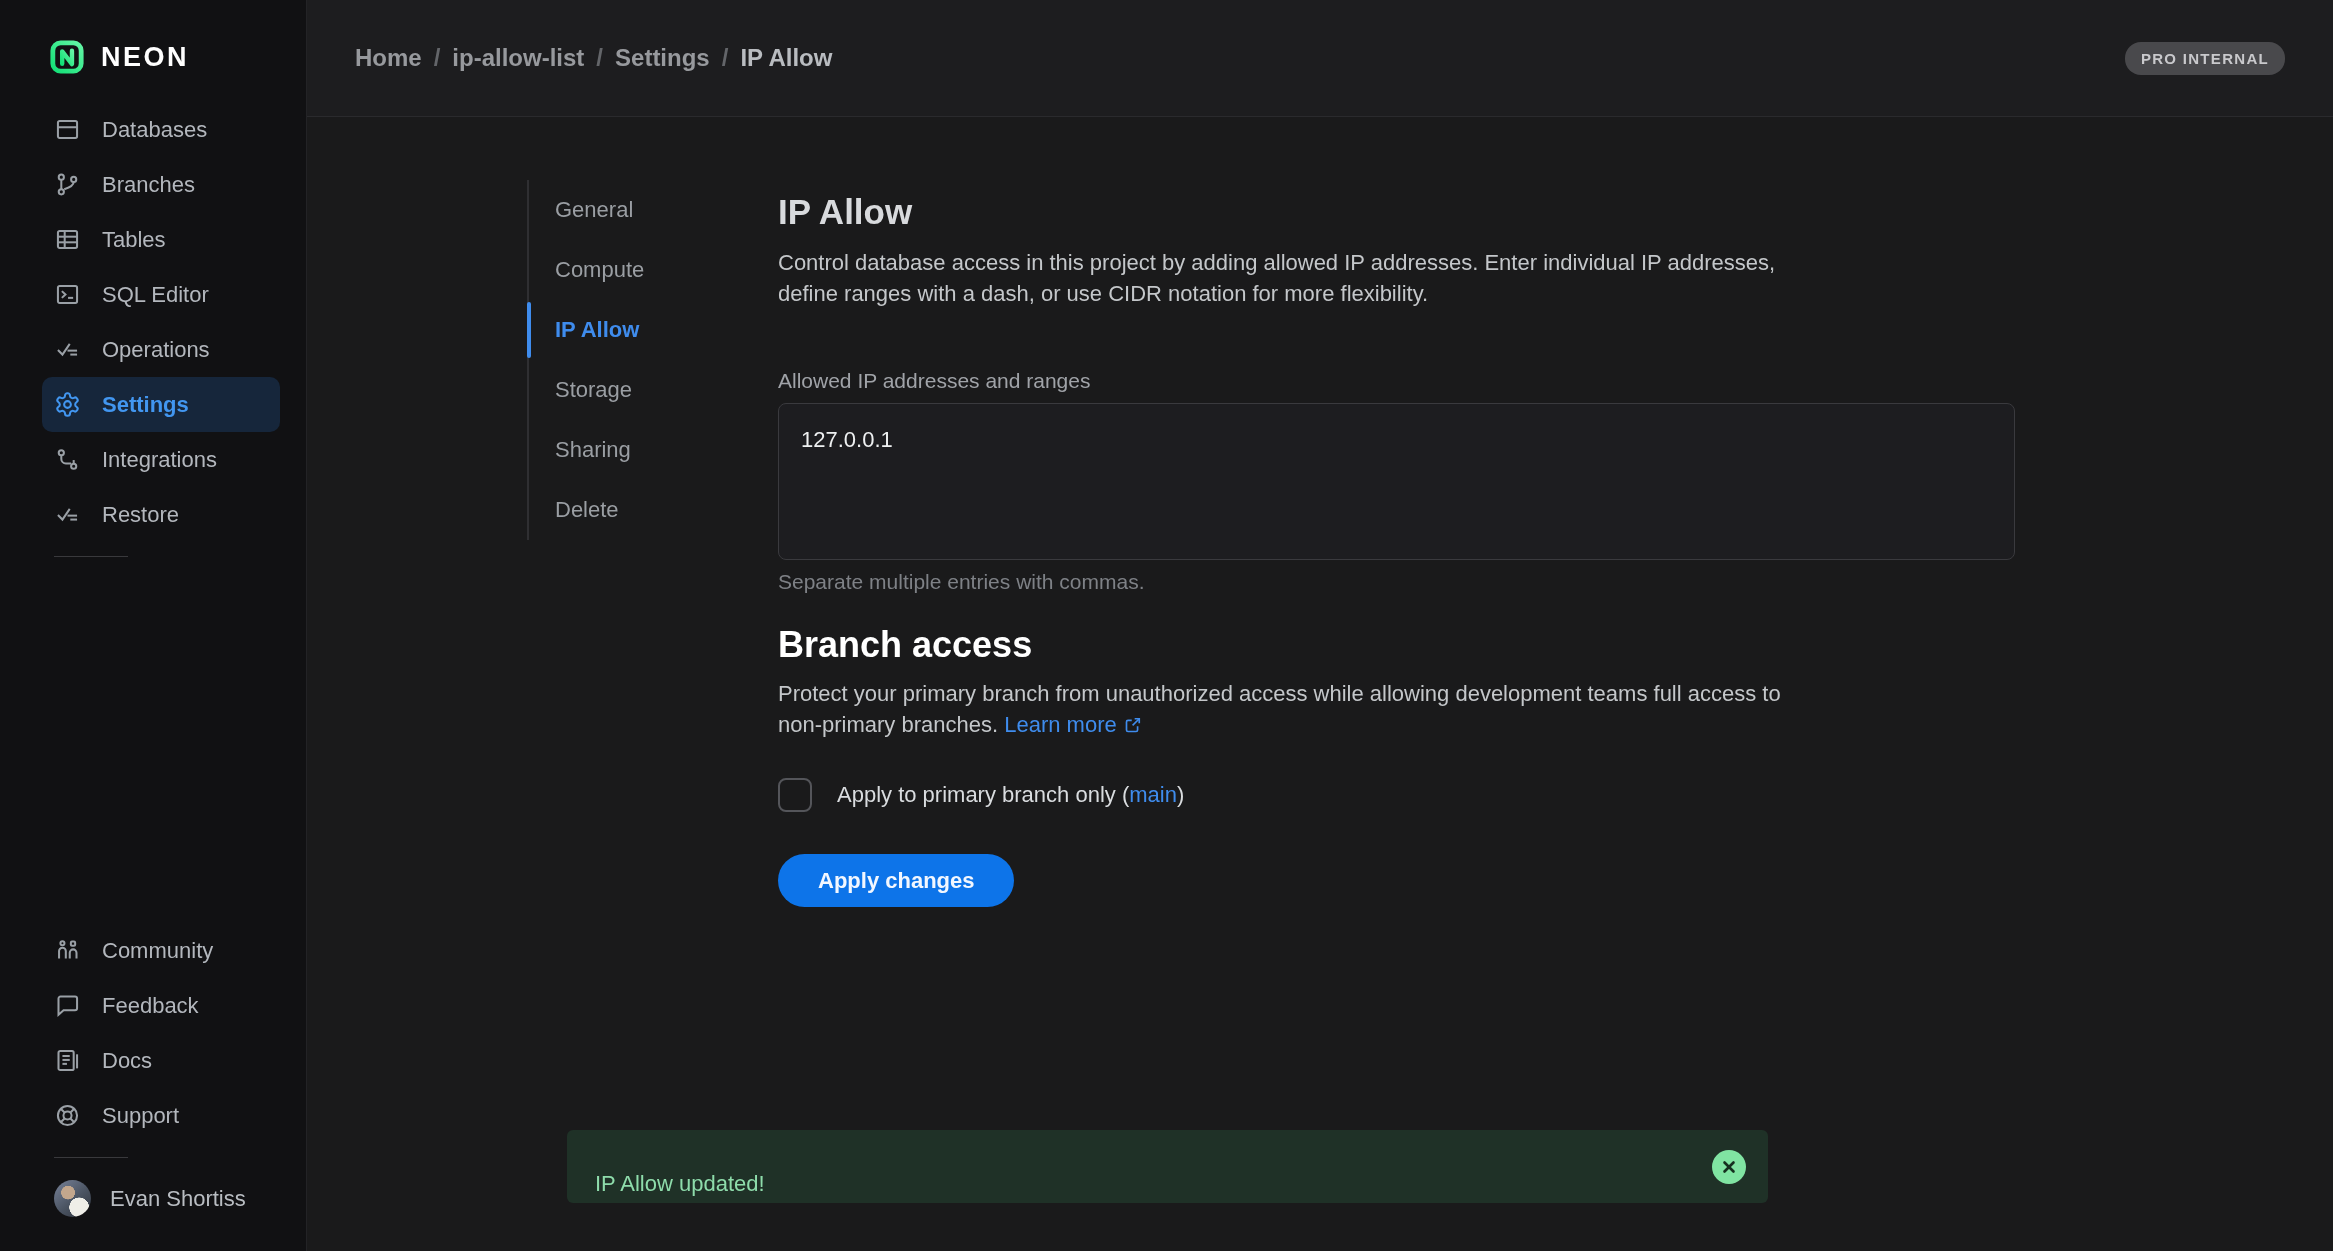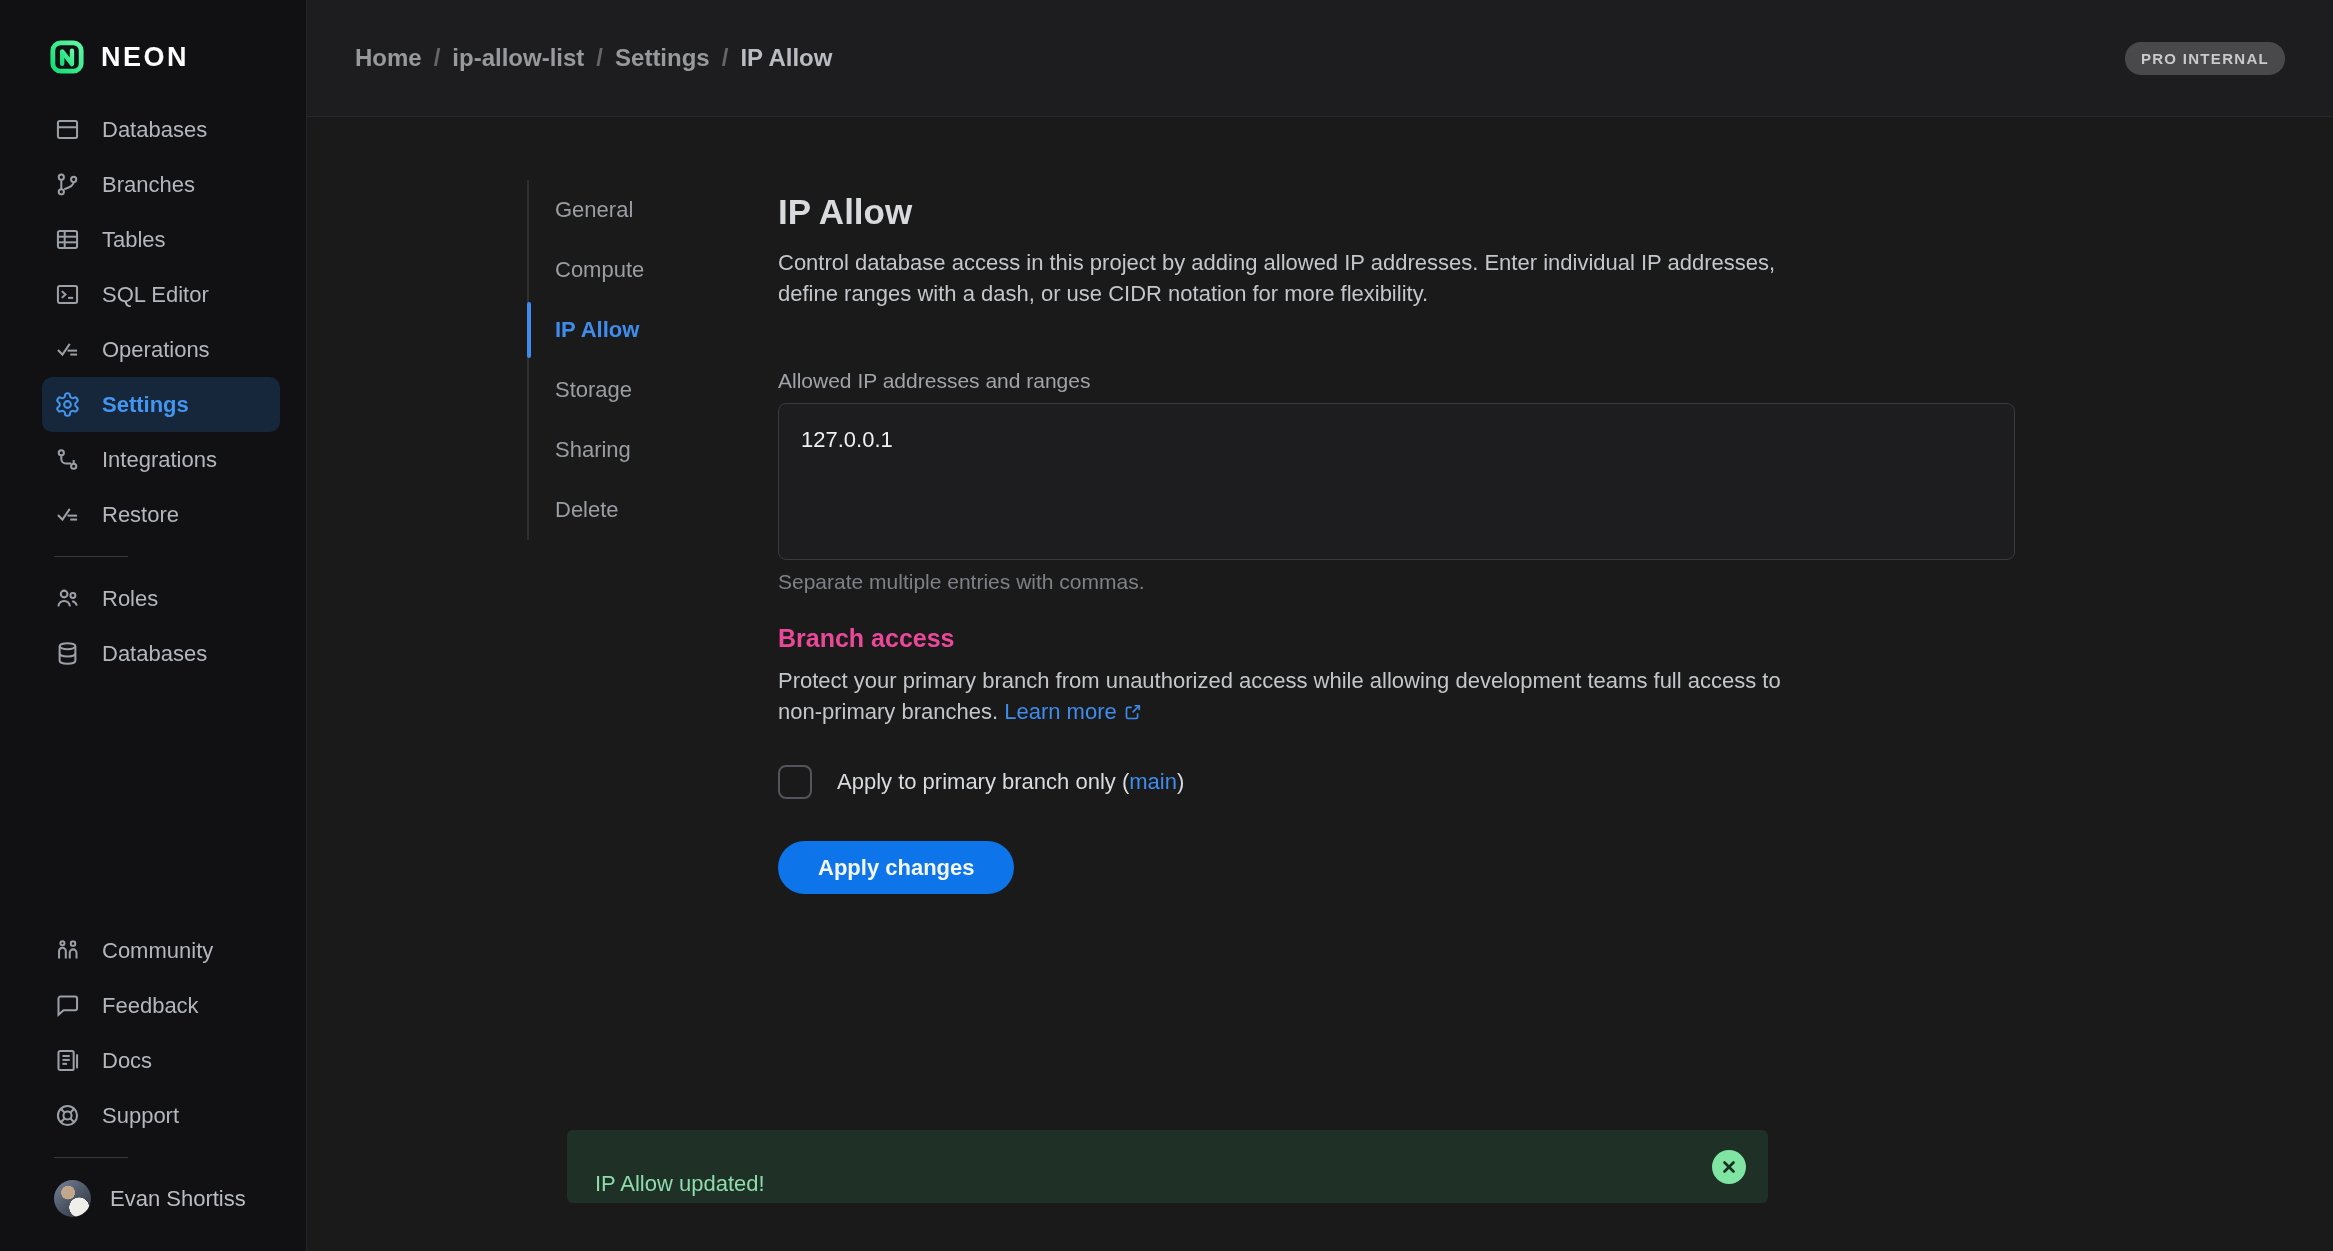--- a/index.html
+++ b/index.html
@@ -58,21 +58,21 @@
   .page-title { margin-top:12px; font-size:35px; font-weight:700; color:#d8dadd; }
   .page-desc { margin-top:15px; font-size:22px; line-height:31px; color:#c4c7ca; }
 
   .field-label { margin-top:60px; font-size:21px; color:#a0a3a8; }
   .ip-textarea { margin-top:10px; display:block; width:1237px; height:157px; resize:none;
                  background:#1d1d20; border:1px solid #3a3a3e; border-radius:8px;
                  color:#eef0f1; font-size:22px; padding:23px 22px;
                  font-family:"Liberation Sans","DejaVu Sans",sans-serif; outline:none; }
   .field-helper { margin-top:10px; font-size:21px; color:#7e8186; }
 
-  .section-title { margin-top:30px; font-size:25px; font-weight:700; color:#ec4899; }
+  .section-title { margin-top:30px; font-size:36px; font-weight:700; color:#ffffff; }
   .section-desc { margin-top:12px; font-size:22px; line-height:31px; color:#c4c7ca; }
   a.link { color:#3f8ced; text-decoration:none; cursor:pointer; }
   .ext-ic { display:inline-block; vertical-align:-3px; margin-left:6px; color:#3f8ced; }
 
   .checkbox-row { margin-top:38px; display:flex; align-items:center; gap:25px; }
   .checkbox { width:34px; height:34px; border:2px solid #54555a; border-radius:8px;
               background:transparent; cursor:pointer; flex:0 0 34px; }
   .checkbox-label { font-size:22px; color:#d9dcdf; }
 
   .apply-btn { margin-top:42px; height:53px; padding:0 40px; border:none; border-radius:27px;
@@ -188,43 +188,20 @@
             <line x1="12" y1="13" x2="20.5" y2="13"></line>
             <line x1="14.5" y1="16.5" x2="20.5" y2="16.5"></line>
           </svg>
       </span>
       <span>Restore</span>
     </div>
   </nav>
 
   <hr class="side-divider">
 
-  <nav class="nav">
-    <div class="nav-item">
-      <span class="ic">
-        <svg width="27" height="27" viewBox="0 0 24 24" fill="none" stroke="currentColor" stroke-width="1.8">
-            <circle cx="9" cy="8" r="3"></circle>
-            <path d="M3.8 19c.6-3.1 2.6-4.7 5.2-4.7s4.6 1.6 5.2 4.7"></path>
-            <circle cx="16.8" cy="9.3" r="2.2"></circle>
-            <path d="M16.2 14.4c2.1.3 3.6 1.7 4 4"></path>
-          </svg>
-      </span>
-      <span>Roles</span>
-    </div>
-    <div class="nav-item">
-      <span class="ic">
-        <svg width="27" height="27" viewBox="0 0 24 24" fill="none" stroke="currentColor" stroke-width="1.8">
-            <ellipse cx="12" cy="5.5" rx="7" ry="2.7"></ellipse>
-            <path d="M5 5.5v6.5c0 1.5 3.1 2.7 7 2.7s7-1.2 7-2.7V5.5"></path>
-            <path d="M5 12v6.5c0 1.5 3.1 2.7 7 2.7s7-1.2 7-2.7V12"></path>
-          </svg>
-      </span>
-      <span>Databases</span>
-    </div>
-  </nav>
 
   <div class="side-bottom">
     <nav class="nav">
       <div class="nav-item">
         <span class="ic">
           <svg width="27" height="27" viewBox="0 0 24 24" fill="none" stroke="currentColor" stroke-width="1.8">
               <circle cx="7.5" cy="5.5" r="1.8"></circle>
               <path d="M4.5 19v-6.5a3 3 0 0 1 3-3h0a3 3 0 0 1 3 3V19"></path>
               <rect x="15" y="4" width="3.8" height="3.8" rx="1"></rect>
               <path d="M14 19v-5a3 3 0 0 1 3-3h0a3 3 0 0 1 3 3v5"></path>

